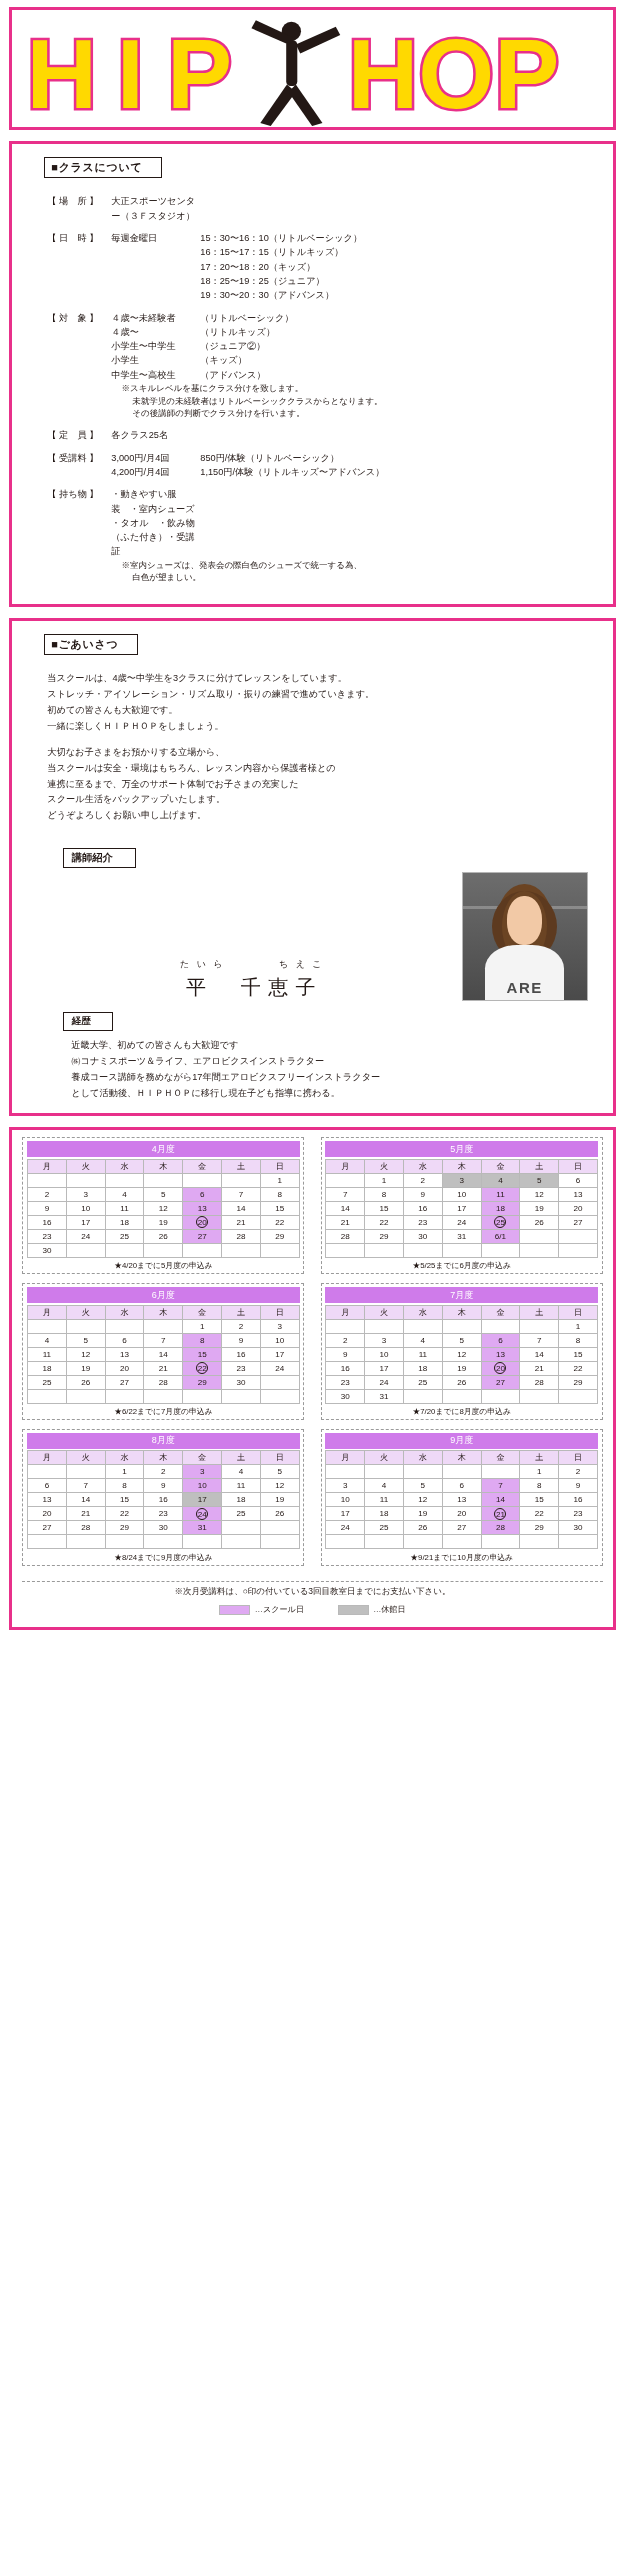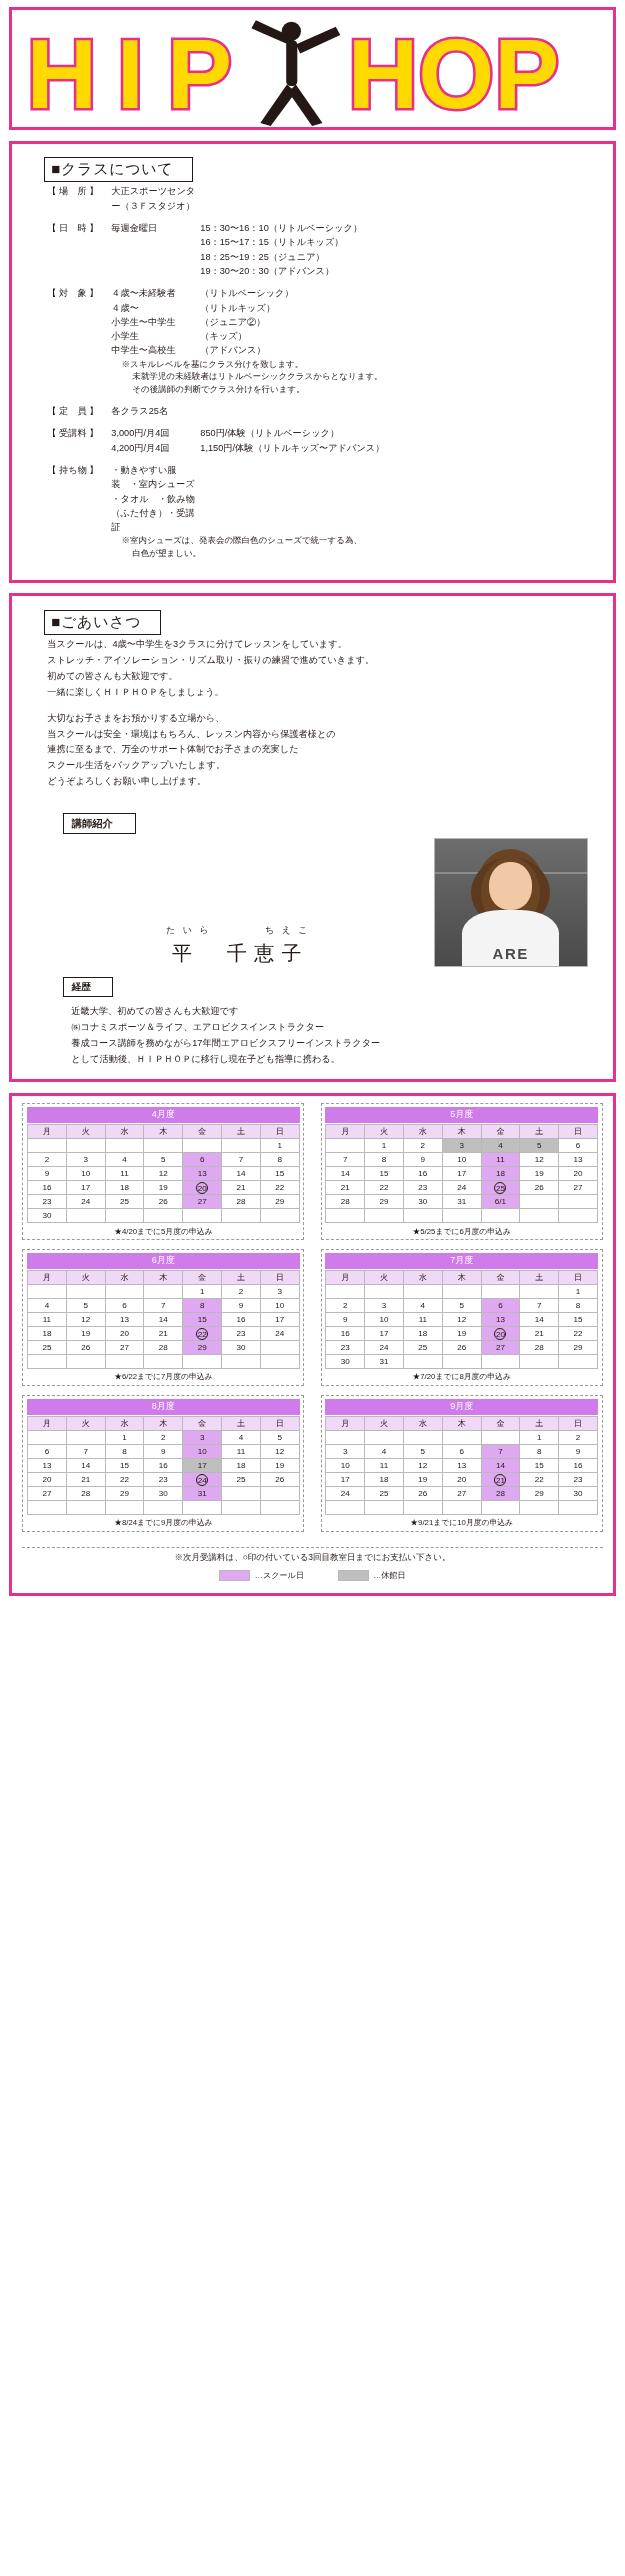--- a/index.html
+++ b/index.html
@@ -22,23 +22,23 @@
 
   
   .logo-panel { padding: 4.4px 4.4px 1.5px 4.4px; }
   .logo-wrap { width: 100%; display: block; }
 
   
   .sec-head {
     display: inline-block;
     border: 0.7px solid #231815;
     padding: 2.2px 19px 2.2px 6px;
-    font-size: 15px;
-    font-weight: normal;
-    margin: 6px 0 2px 22px;
+    font-size: 11px;
+    font-weight: bold;
+    margin: 6px 0 16px 22px;
     letter-spacing: 0.7px;
   }
 
   
   .drow { display: flex; margin: 0 0 1.5px 0; padding-left: 25px; font-size: 9.2px; line-height: 1.55; }
   .dterm { width: 64px; flex: none; white-space: nowrap; }
   .ddef { flex: 1; }
   .ddef .line { display: flex; }
   .ddef .l1 { width: 89px; flex: none; }
   .ddef .l2 { flex: 1; }
@@ -59,21 +59,21 @@
     padding: 2.2px 22px 2.2px 7.4px;
     font-size: 10.3px;
     font-weight: bold;
     margin: 13.3px 0 4.4px 41px;
   }
   .inst-row { display: flex; padding: 0 15px 0 25px; align-items: flex-end; }
   .inst-name-col { flex: 1; padding-top: 19px; text-align: center; }
   .furigana { font-size: 9px; letter-spacing: 7.4px; margin-bottom: 3px; }
   .name { font-size: 20px; letter-spacing: 7.4px; font-family: Liberation Serif, serif; }
   .photo {
-    width: 154px; height: 129px; flex: none;
+    width: 126px; height: 129px; flex: none;
     border: 0.7px solid #b5b5b5;
     background:
       radial-gradient(circle at 52% 40%, #f0c8a8 0 17%, rgba(240,200,168,0) 18%),
       linear-gradient(#6d6d6d, #4a4a4a);
     position: relative; overflow: hidden;
   }
   .photo .hair {
     position: absolute; left: 28%; top: 8%; width: 44%; height: 58%;
     background: #6b4423; border-radius: 50% 50% 42% 42%;
   }
@@ -209,20 +209,24 @@
         <div class="drow">
           <div class="dterm">【 日　時 】</div>
           <div class="ddef">
             <div class="line">
               <span class="l1">毎週金曜日</span>
               <span class="l2">15：30〜16：10（リトルベーシック）</span>
             </div>
             <div class="line">
               <span class="l1"></span>
               <span class="l2">16：15〜17：15（リトルキッズ）</span>
+            </div>
+            <div class="line">
+              <span class="l1"></span>
+              <span class="l2">17：20〜18：20（キッズ）</span>
             </div>
             <div class="line">
               <span class="l1"></span>
               <span class="l2">18：25〜19：25（ジュニア）</span>
             </div>
             <div class="line">
               <span class="l1"></span>
               <span class="l2">19：30〜20：30（アドバンス）</span>
             </div>
           </div>

